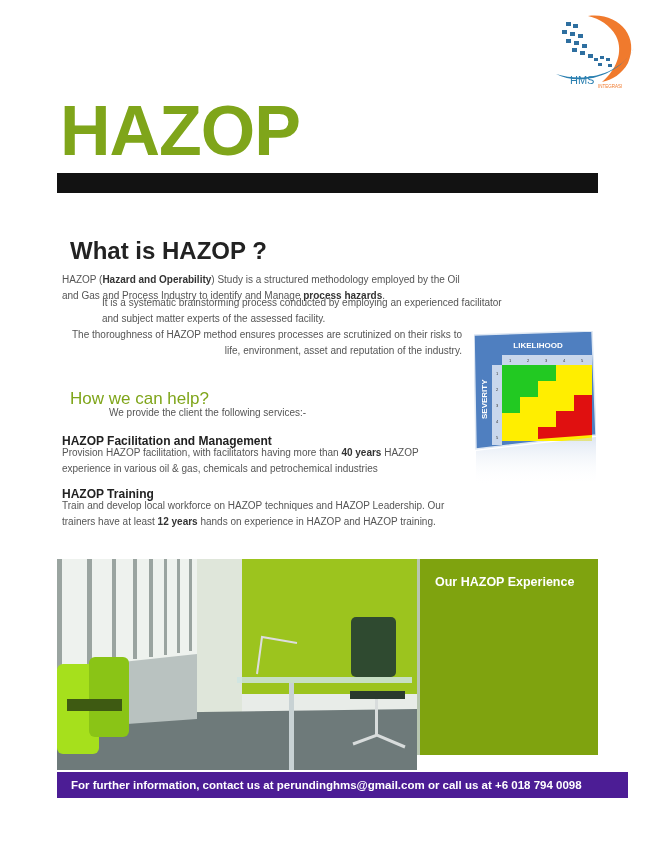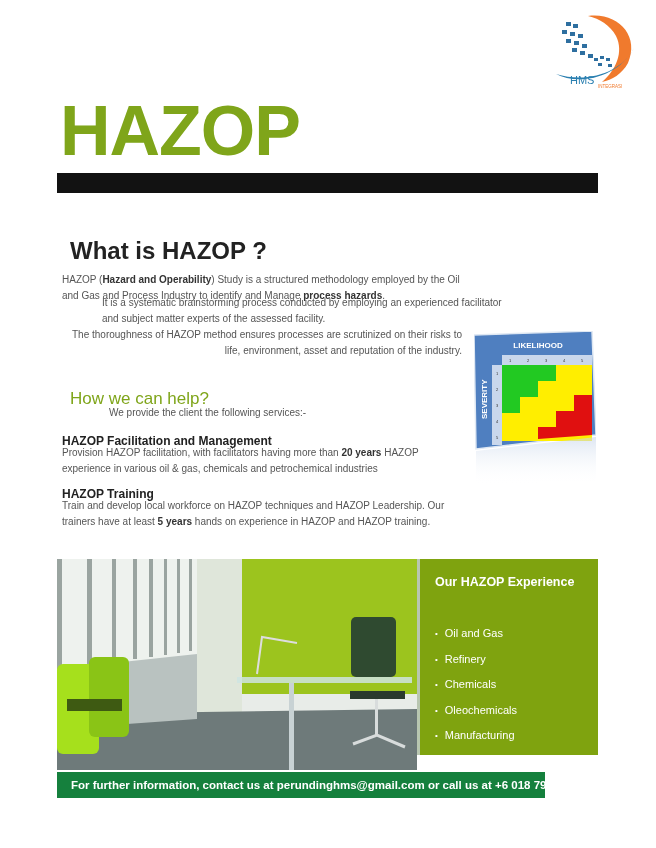--- a/index.html
+++ b/index.html
@@ -12,21 +12,21 @@
   .p b { color:#333; }
   h2 { position:absolute; left:62px; top:381px; margin:8px; font-size:17px; font-weight:normal; color:#7fa51a; }
   .subhead { position:absolute; left:62px; font-size:12px; font-weight:bold; color:#222; }
   .matrix { position:absolute; left:474px; top:331px; width:122px; height:130px; }
   .photo { position:absolute; left:57px; top:559px; width:360px; height:211px; overflow:hidden; background:#5b6a6a; }
   .panel { position:absolute; left:417px; top:559px; width:181px; height:196px; background:#7fa30f; border-left:3px solid #b8c6b0; box-sizing:border-box; }
   .panel-title { position:absolute; left:15px; top:16px; font-size:12.5px; font-weight:bold; color:#fff; }
   .panel ul { position:absolute; left:0; top:62px; margin:0; padding:0 0 0 15px; list-style:none; }
   .panel li { color:#fff; font-size:11px; height:25.5px; line-height:25.5px; }
   .panel li::before { content:"•"; font-size:8px; margin-right:7px; position:relative; top:-1px; }
-  .footer { position:absolute; left:57px; top:772px; width:488px; height:26px; background:#15803d; color:#fff; font-weight:bold; font-size:11.5px; line-height:26px; padding-left:14px; box-sizing:border-box; white-space:nowrap; }
+  .footer { position:absolute; left:57px; top:772px; width:571px; height:26px; background:#4c1d95; color:#fff; font-weight:bold; font-size:11.5px; line-height:26px; padding-left:14px; box-sizing:border-box; white-space:nowrap; }
 </style>
 </head>
 <body>
 
 <div class="logo">
   <svg width="92" height="82" viewBox="0 0 92 82">
     <path d="M40 8 C70 4 92 28 80 55 C74 66 64 72 54 74 C68 62 76 44 68 28 C62 17 52 11 40 8Z" fill="#f07a2d"></path>
     <path d="M8 66 C30 78 70 70 86 40 C74 64 40 76 8 66Z" fill="#2a7fb0"></path>
     <g fill="#2e6fa0">
       <rect x="18" y="14" width="5" height="4"></rect>
@@ -59,26 +59,26 @@
   <span>HAZOP (</span><b>Hazard and Operability</b><span>) Study  is a structured methodology employed by the Oil and Gas and Process Industry to identify and Manage </span><b>process hazards</b><span>.</span>
 </div>
 <div class="p" style="top:295px;margin-left:40px;">It is a systematic brainstorming process conducted by employing an experienced facilitator and subject matter experts of the assessed facility.</div>
 <div class="p" style="top:327px;text-align:right;">The thoroughness of HAZOP method ensures processes are scrutinized on their risks to life, environment, asset and reputation of the industry.</div>
 
 <h2>How we can help?</h2>
 <div class="p" style="top:405px;margin-left:47px;">We provide the client the following services:-</div>
 
 <div class="subhead" style="top:434px;">HAZOP Facilitation and Management</div>
 <div class="p" style="top:445px;">
-  <span>Provision HAZOP facilitation, with facilitators having more than </span><b>20 years</b><span> HAZOP experience in various oil &amp; gas, chemicals and petrochemical industries</span>
+  <span>Provision HAZOP facilitation, with facilitators having more than </span><b>40 years</b><span> HAZOP experience in various oil &amp; gas, chemicals and petrochemical industries</span>
 </div>
 
 <div class="subhead" style="top:487px;">HAZOP Training</div>
 <div class="p" style="top:498px;">
-  <span>Train and develop local workforce on HAZOP techniques and HAZOP Leadership. Our trainers have at least </span><b>5 years</b><span> hands on experience in HAZOP and HAZOP training.</span>
+  <span>Train and develop local workforce on HAZOP techniques and HAZOP Leadership. Our trainers have at least </span><b>12 years</b><span> hands on experience in HAZOP and HAZOP training.</span>
 </div>
 
 <div class="matrix">
   <svg width="122" height="155" viewBox="0 0 122 155">
     <defs>
       <linearGradient id="fade" x1="0" y1="0" x2="0" y2="1">
         <stop offset="0" stop-color="#c8d6ea" stop-opacity="0.6"></stop>
         <stop offset="1" stop-color="#ffffff" stop-opacity="0"></stop>
       </linearGradient>
     </defs>
@@ -132,22 +132,15 @@
     <path d="M200 115 L205 78 L240 84" stroke="#ddd" stroke-width="2" fill="none"></path>
     <rect x="294" y="58" width="45" height="60" rx="5" fill="#2f4a30"></rect>
     <rect x="293" y="132" width="55" height="8" fill="#2a3a2e"></rect>
     <rect x="318" y="140" width="3" height="36" fill="#d8dcdc"></rect>
     <path d="M296 185 L320 176 L348 188" stroke="#d8dcdc" stroke-width="3" fill="none"></path>
   </svg>
 </div>
 
 <div class="panel">
   <div class="panel-title">Our HAZOP Experience</div>
-  <ul>
-    <li>Oil and Gas</li>
-    <li>Refinery</li>
-    <li>Chemicals</li>
-    <li>Oleochemicals</li>
-    <li>Manufacturing</li>
-  </ul>
 </div>
 
 <div class="footer">For further information, contact us at perundinghms@gmail.com or call us at +6 018 794 0098</div>
 
 </body></html>

